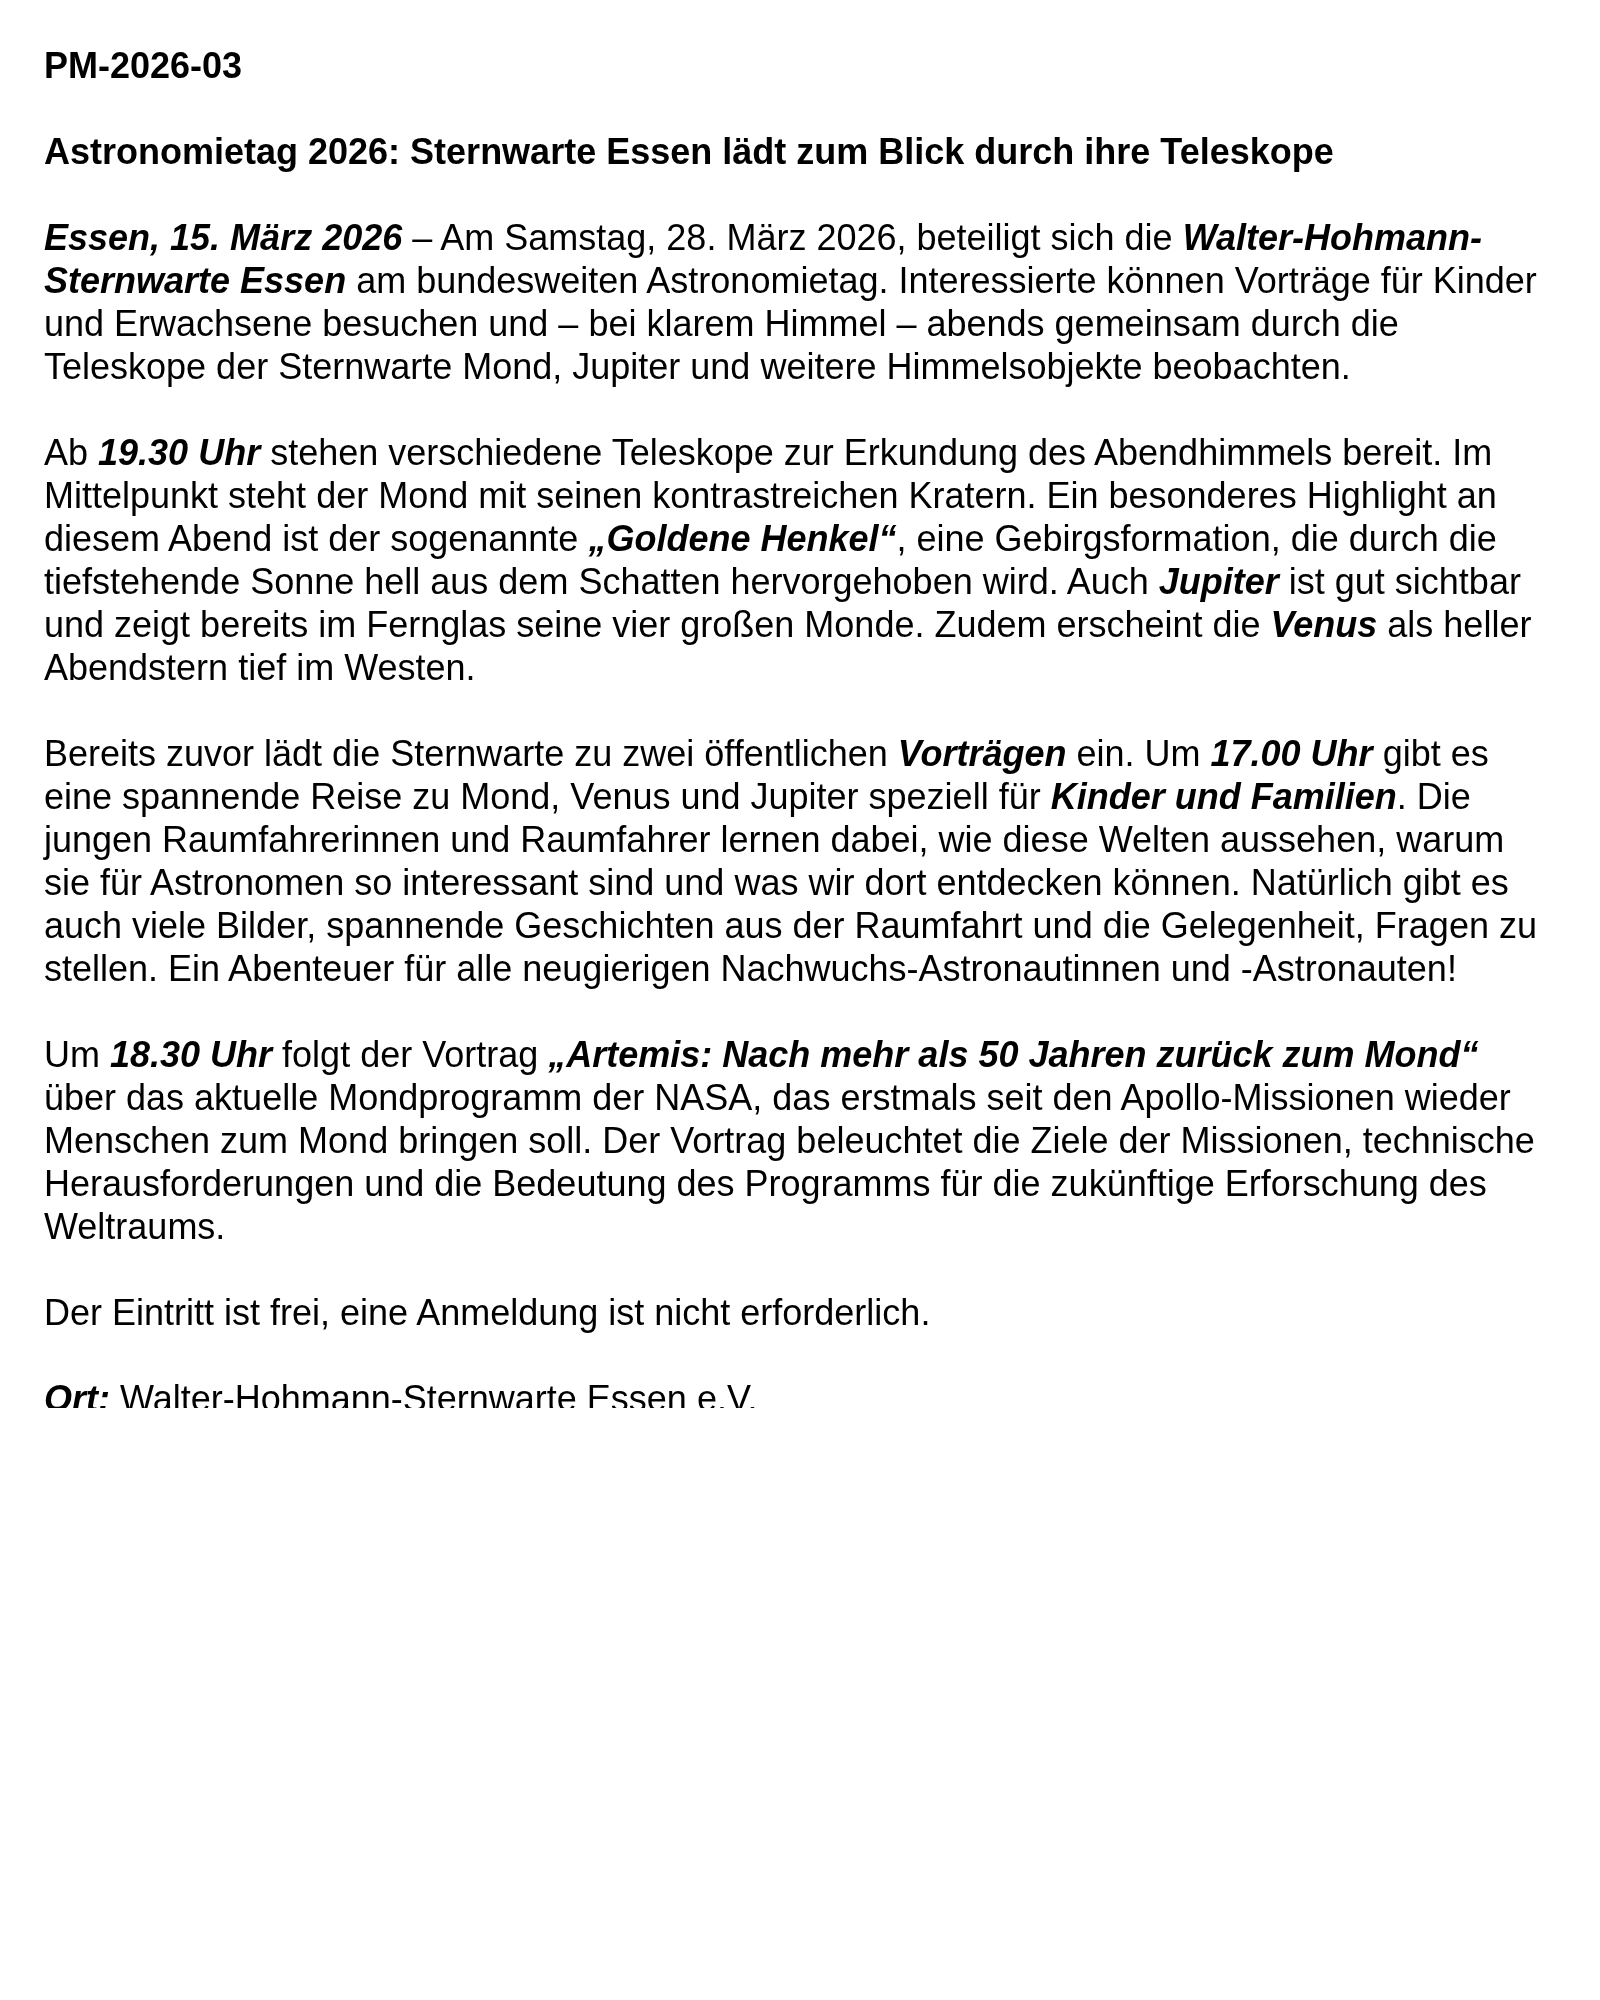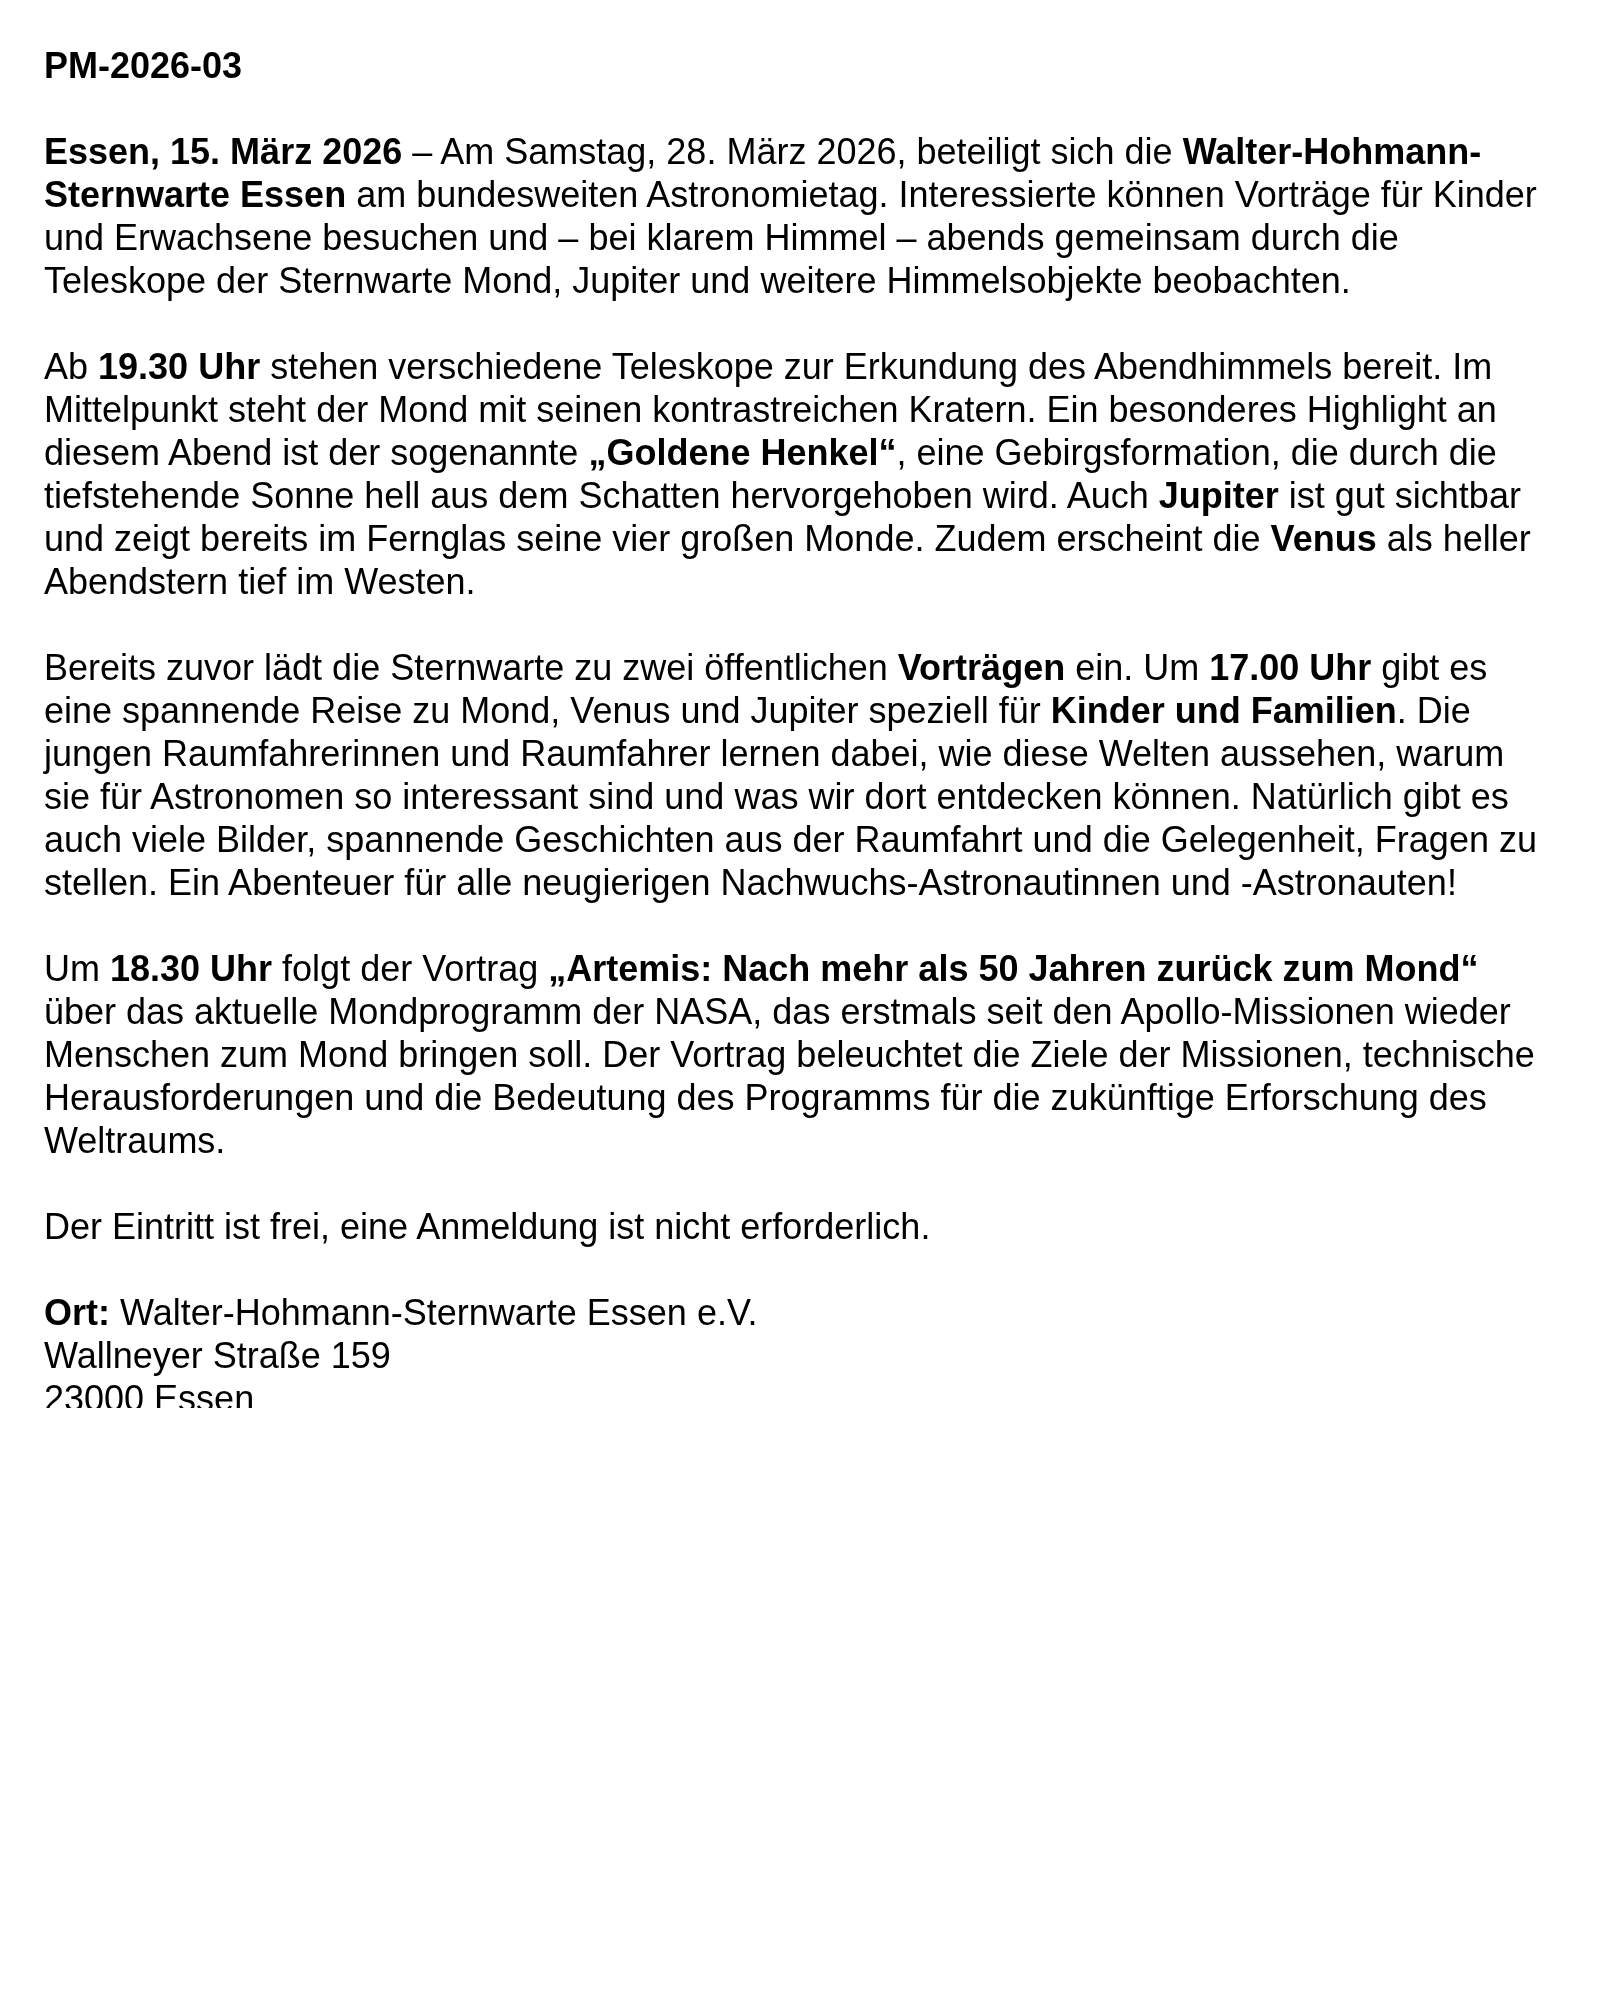--- a/index.html
+++ b/index.html
@@ -31,29 +31,30 @@
     font-weight: bold;
     font-size: 36px;
     line-height: 43px;
   }
   .para {
     margin: 0 0 43px 0;
   }
   .info-line {
     margin: 0;
   }
-  .seg-b { font-weight: bold; }
+  .seg-b { font-weight: bold; font-style: italic; }
   .seg-r { font-weight: normal; }
 </style>
 </head>
 <body>
 
 <div class="doc">
   <p class="ref">PM-2026-03</p>
 
+  <h1 class="title">Astronomietag 2026: Sternwarte Essen lädt zum Blick durch ihre Teleskope</h1>
 
   <div id="paragraphs-host">
       <p class="para"><span class="seg-b">Essen, 15. März 2026</span><span class="seg-r"> – Am Samstag, 28. März 2026, beteiligt sich die </span><span class="seg-b">Walter-Hohmann-Sternwarte Essen</span><span class="seg-r"> am bundesweiten Astronomietag. Interessierte können Vorträge für Kinder und Erwachsene besuchen und – bei klarem Himmel – abends gemeinsam durch die Teleskope der Sternwarte Mond, Jupiter und weitere Himmelsobjekte beobachten.</span></p>
       <p class="para"><span class="seg-r">Ab </span><span class="seg-b">19.30 Uhr</span><span class="seg-r"> stehen verschiedene Teleskope zur Erkundung des Abendhimmels bereit. Im Mittelpunkt steht der Mond mit seinen kontrastreichen Kratern. Ein besonderes Highlight an diesem Abend ist der sogenannte </span><span class="seg-b">„Goldene Henkel“</span><span class="seg-r">, eine Gebirgsformation, die durch die tiefstehende Sonne hell aus dem Schatten hervorgehoben wird. Auch </span><span class="seg-b">Jupiter</span><span class="seg-r"> ist gut sichtbar und zeigt bereits im Fernglas seine vier großen Monde. Zudem erscheint die </span><span class="seg-b">Venus</span><span class="seg-r"> als heller Abendstern tief im Westen.</span></p>
       <p class="para"><span class="seg-r">Bereits zuvor lädt die Sternwarte zu zwei öffentlichen </span><span class="seg-b">Vorträgen</span><span class="seg-r"> ein. Um </span><span class="seg-b">17.00 Uhr</span><span class="seg-r"> gibt es eine spannende Reise zu Mond, Venus und Jupiter speziell für </span><span class="seg-b">Kinder und Familien</span><span class="seg-r">. Die jungen Raumfahrerinnen und Raumfahrer lernen dabei, wie diese Welten aussehen, warum sie für Astronomen so interessant sind und was wir dort entdecken können. Natürlich gibt es auch viele Bilder, spannende Geschichten aus der Raumfahrt und die Gelegenheit, Fragen zu stellen. Ein Abenteuer für alle neugierigen Nachwuchs-Astronautinnen und -Astronauten!</span></p>
       <p class="para"><span class="seg-r">Um </span><span class="seg-b">18.30 Uhr</span><span class="seg-r"> folgt der Vortrag </span><span class="seg-b">„Artemis: Nach mehr als 50 Jahren zurück zum Mond“</span><span class="seg-r"> über das aktuelle Mondprogramm der NASA, das erstmals seit den Apollo-Missionen wieder Menschen zum Mond bringen soll. Der Vortrag beleuchtet die Ziele der Missionen, technische Herausforderungen und die Bedeutung des Programms für die zukünftige Erforschung des Weltraums.</span></p>
       <p class="para"><span class="seg-r">Der Eintritt ist frei, eine Anmeldung ist nicht erforderlich.</span></p>
     </div>
 
   <div id="info-host">

